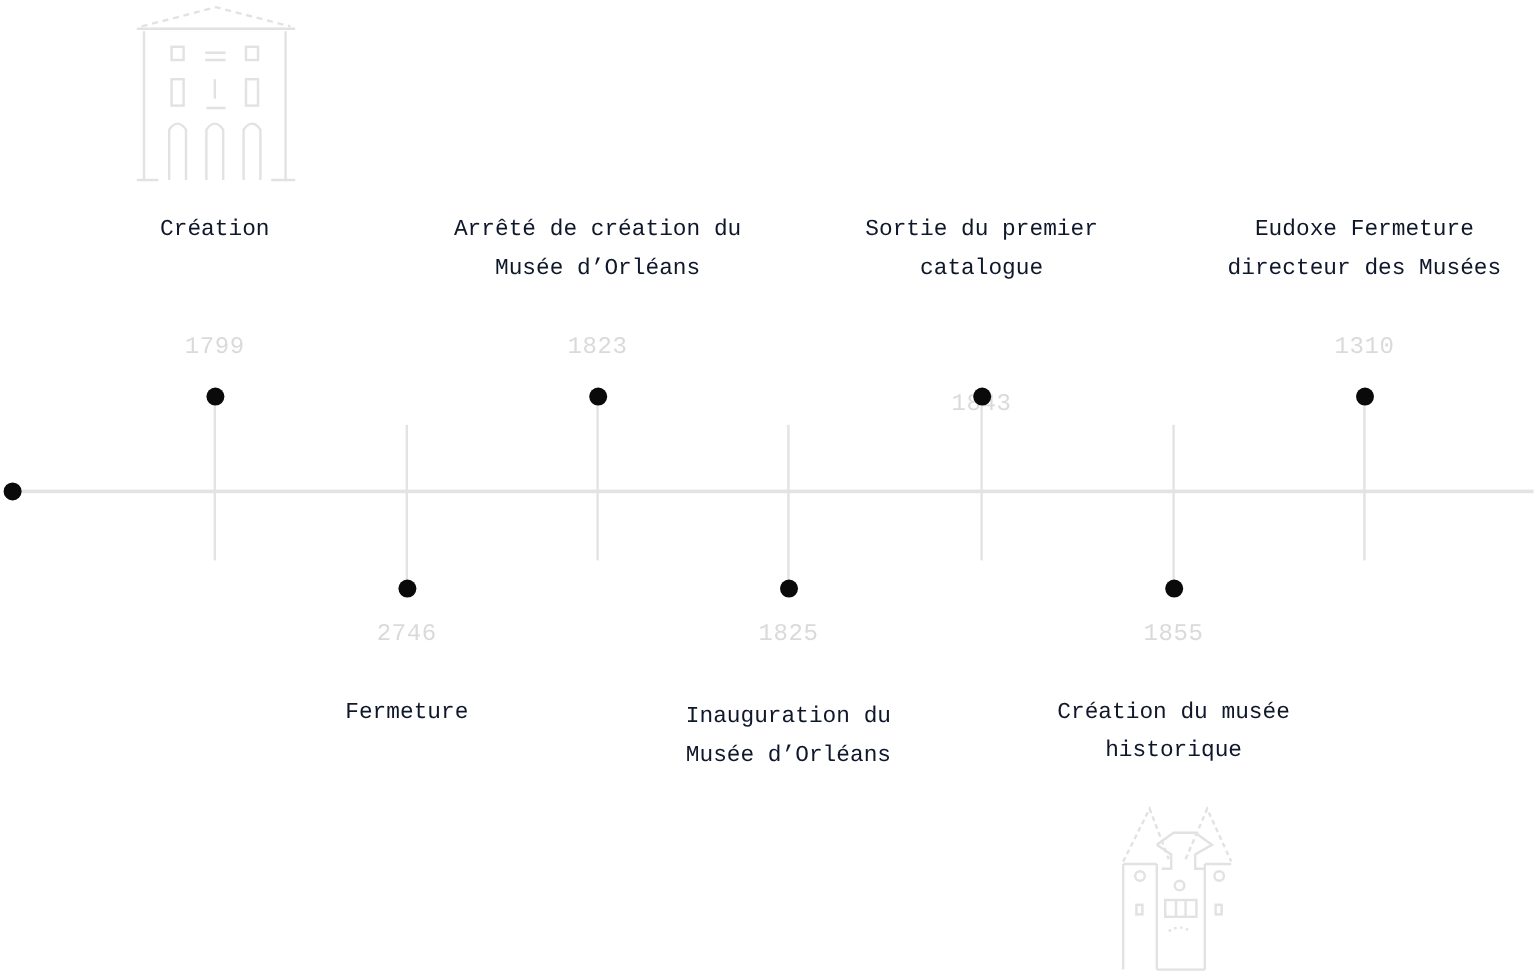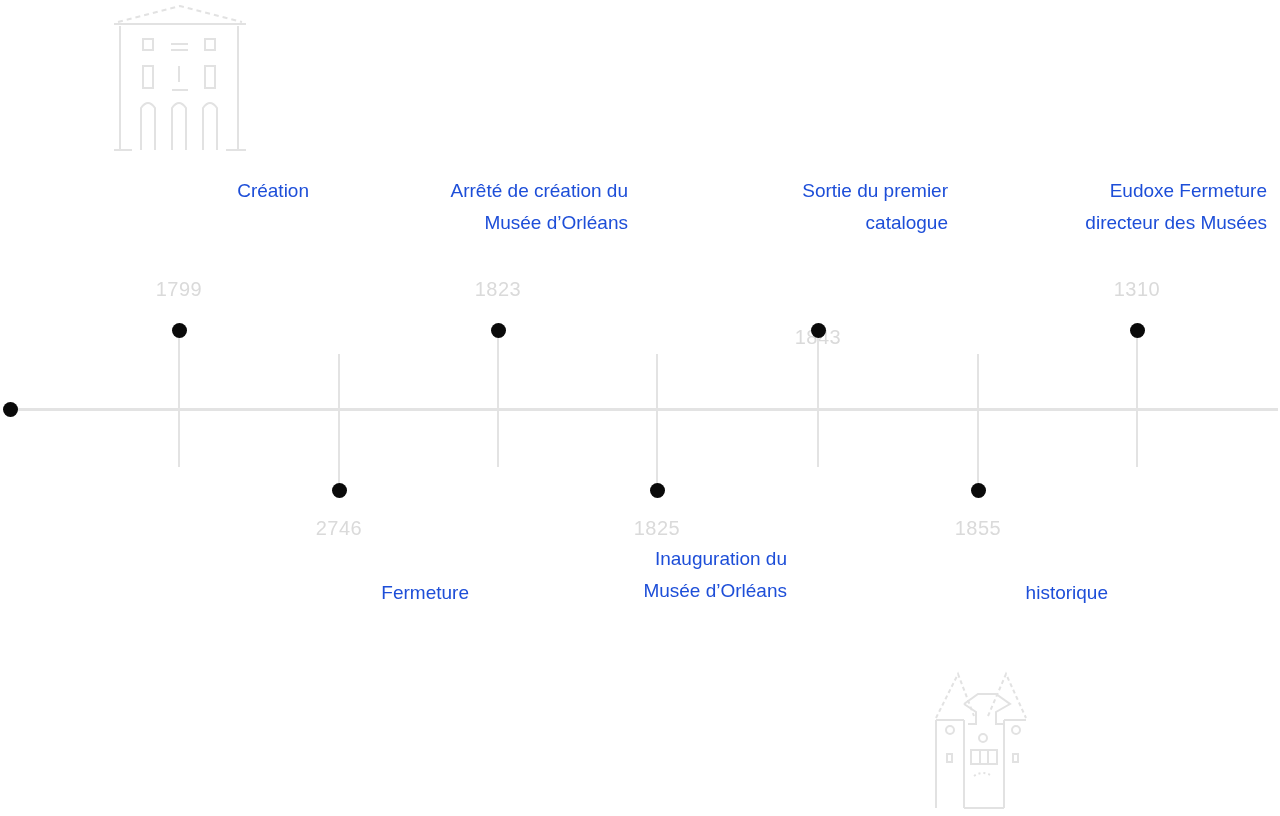--- a/index.html
+++ b/index.html
@@ -5,23 +5,23 @@
   html, body { margin:0; padding:0; background:#ffffff; }
   body { width:1280px; height:816px; position:relative; overflow:hidden;
          font-family:"DejaVu Sans", sans-serif; }
   .stage { position:absolute; left:0; top:0; width:1280px; height:816px; }
   .hline { position:absolute; left:10px; top:408px; width:1268px; height:3px; background:#e3e3e3; }
   .start-dot { position:absolute; left:3px; top:402px; width:15px; height:15px; border-radius:50%; background:#0a0a0a; }
   .event { position:absolute; width:0; height:0; }
   .vline { position:absolute; width:2px; background:#e3e3e3; }
   .dot { position:absolute; width:15px; height:15px; border-radius:50%; background:#0a0a0a; }
   .year { position:absolute; width:160px; text-align:center; color:#dadada;
-          font-family:Liberation Sans, sans-serif; font-size:20px; font-weight:300; letter-spacing:0.5px; }
-  .label { position:absolute; width:260px; text-align:right; color:#1d4ed8;
-           font-family:Liberation Sans, sans-serif; font-size:19px; line-height:32px; }
+          font-family:Liberation Mono, monospace; font-size:20px; font-weight:300; letter-spacing:0.5px; }
+  .label { position:absolute; width:260px; text-align:center; color:#0f172a;
+           font-family:Liberation Mono, monospace; font-size:19px; line-height:32px; }
   .icon { position:absolute; }
 </style>
 </head>
 <body>
 
 <div class="stage">
 
   <svg class="icon" style="left:112px;top:4px;" width="136" height="148" viewBox="0 0 136 148" fill="none" stroke="#e2e2e2" stroke-width="2">
     <path d="M6 18 L68 2 L130 18" stroke-dasharray="5 4"></path>
     <line x1="2" y1="20" x2="134" y2="20"></line>
@@ -92,41 +92,42 @@
     </div>
     <div class="year" style="left:-80px;top:278px;">1823</div>
     <div class="vline" style="left:-1px;top:331px;height:136px;"></div>
     <div class="dot" style="left:-7px;top:323px;"></div>
   </div>
 
   <div class="event" style="left:657px;top:0;">
     <div class="vline" style="left:-1px;top:354px;height:136px;"></div>
     <div class="dot" style="left:-7px;top:483px;"></div>
     <div class="year" style="left:-80px;top:517px;">1825</div>
-    <div class="label" style="left:-130px;top:543px;">
+    <div class="label" style="left:-130px;top:581px;">
       <div>Inauguration du</div>
       <div>Musée d’Orléans</div>
     </div>
   </div>
 
   <div class="event" style="left:818px;top:0;">
     <div class="label" style="left:-130px;top:175px;">
       <div>Sortie du premier</div>
       <div>catalogue</div>
     </div>
     <div class="year" style="left:-80px;top:278px;margin-top:48px;">1843</div>
     <div class="vline" style="left:-1px;top:331px;height:136px;"></div>
     <div class="dot" style="left:-7px;top:323px;"></div>
   </div>
 
   <div class="event" style="left:978px;top:0;">
     <div class="vline" style="left:-1px;top:354px;height:136px;"></div>
     <div class="dot" style="left:-7px;top:483px;"></div>
     <div class="year" style="left:-80px;top:517px;">1855</div>
     <div class="label" style="left:-130px;top:577px;">
+      <div>Création du musée</div>
       <div>historique</div>
     </div>
   </div>
 
   <div class="event" style="left:1137px;top:0;">
     <div class="label" style="left:-130px;top:175px;">
       <div>Eudoxe Fermeture</div>
       <div>directeur des Musées</div>
     </div>
     <div class="year" style="left:-80px;top:278px;">1310</div>

